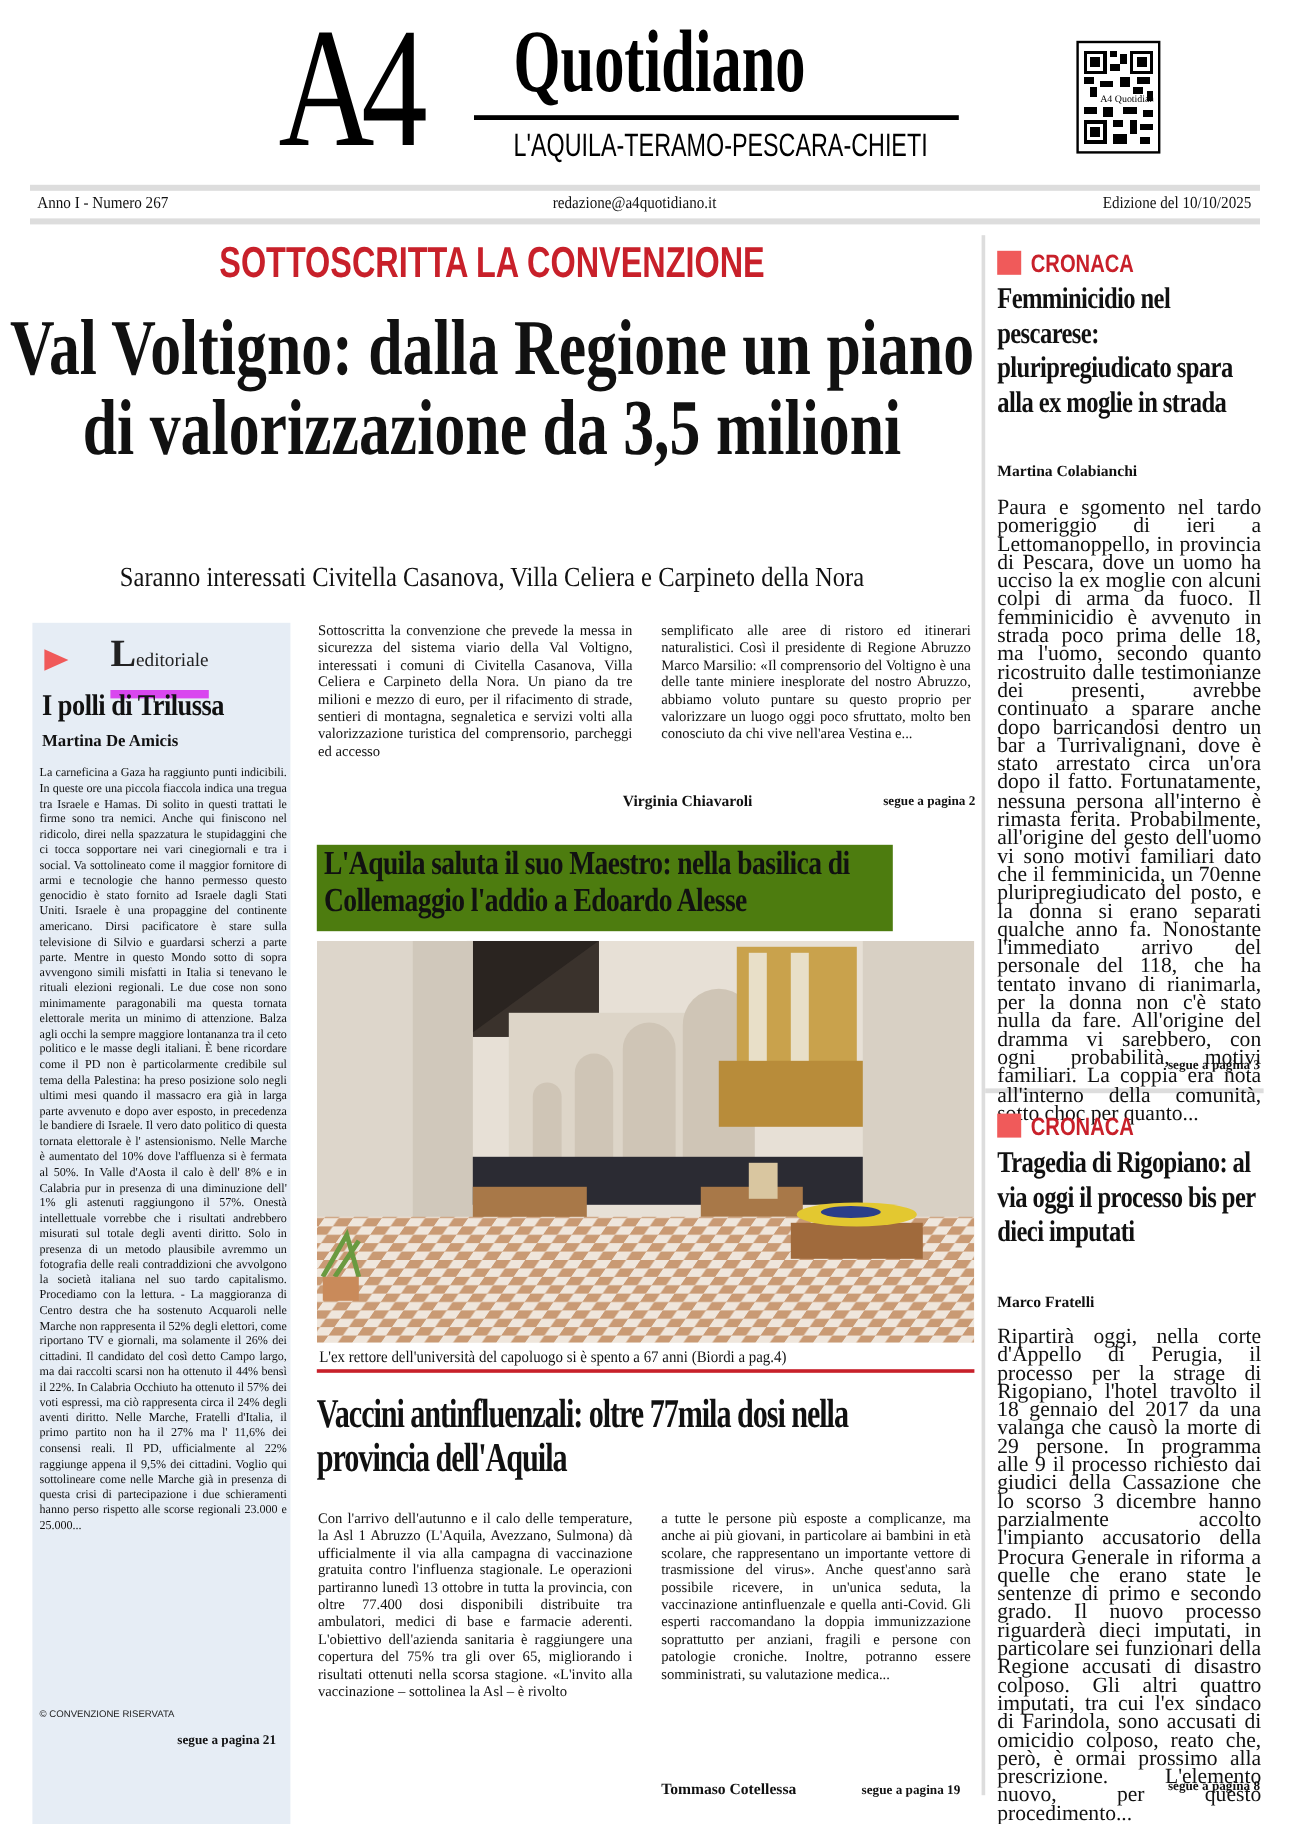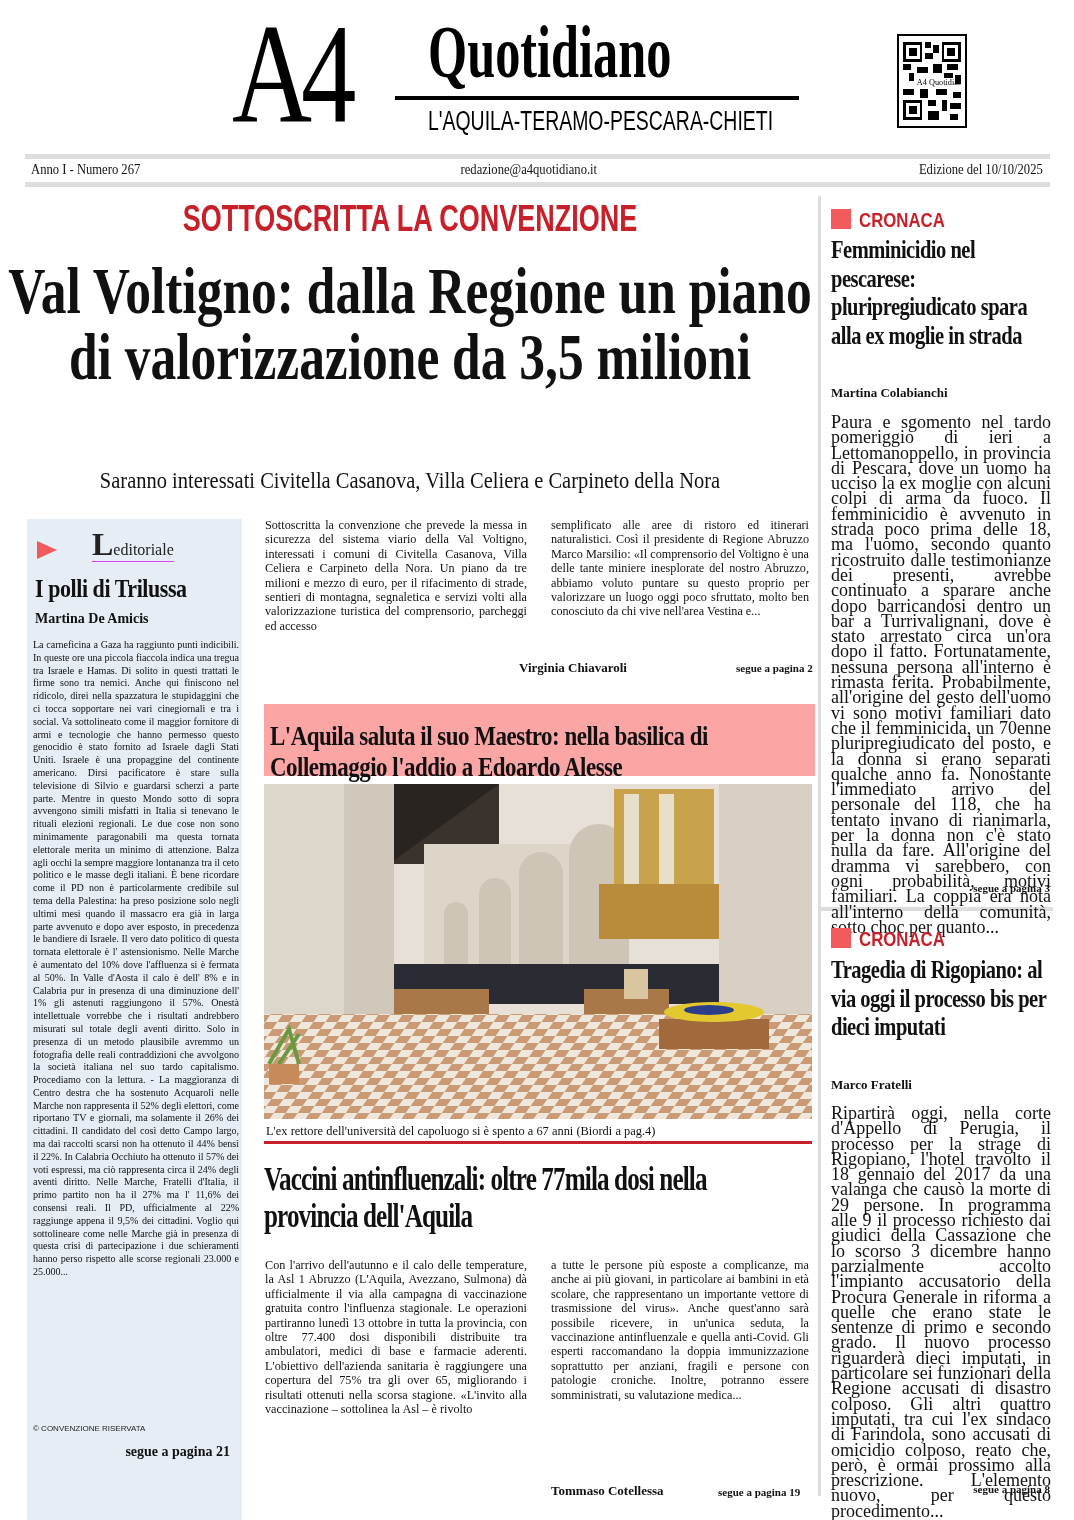--- a/index.html
+++ b/index.html
@@ -16,37 +16,37 @@
 .bar{left:25px;width:1025px;height:5px;background:#ddd}
 #infobar{left:25px;top:160px;width:1025px;height:20px;font-family:"Liberation Serif",serif;font-size:14px;line-height:20px;display:flex;justify-content:space-between;transform:scaleY(1)}
 #infobar span{transform:scaleX(0.9);display:inline-block}
 
 #kicker{left:0;width:820px;top:198px;text-align:center;font-family:"Liberation Sans",sans-serif;font-weight:bold;font-size:36px;color:#c8202a;transform:scaleX(0.75);transform-origin:410px 0}
 #headline{left:-120px;width:1060px;top:258px;text-align:center;font-family:"Liberation Serif",serif;font-weight:bold;font-size:66px;line-height:66px;transform:scaleX(0.78);transform-origin:530px 0}
 #subhead{left:-60px;width:940px;top:468px;text-align:center;font-family:"Liberation Serif",serif;font-size:23px;transform:scaleX(0.89);transform-origin:470px 0}
 
 #editorial{left:27px;top:519px;width:215px;height:1042px;background:#e6edf5;padding:0 8px}
 #ed-arrow{position:absolute;left:10px;top:22px;width:0;height:0;border-top:9px solid transparent;border-bottom:9px solid transparent;border-left:20px solid #f05a5a}
-#ed-tag{position:absolute;left:65px;top:9px;font-family:"Liberation Serif",serif;color:#222;border-bottom:1px solid #d946ef;padding-bottom:1px}
+#ed-tag{position:absolute;left:65px;top:9px;font-family:"Liberation Serif",serif;color:#222;border-bottom:7px solid #d946ef;padding-bottom:15px}
 #ed-tag .big{font-size:32px;font-weight:bold;line-height:32px}
 #ed-tag .rest{font-size:16px}
 #ed-title{position:absolute;left:8px;top:56px;font-family:"Liberation Serif",serif;font-weight:bold;font-size:25px;transform:scaleX(0.88);transform-origin:left;white-space:nowrap;letter-spacing:-0.5px}
 #ed-author{position:absolute;left:8px;top:92px;font-family:"Liberation Serif",serif;font-weight:bold;font-size:14px}
 #ed-body{position:absolute;left:6px;top:120px;width:206px;font-size:10.1px;line-height:12.8px;text-align:justify;font-family:"Liberation Serif",serif;letter-spacing:-0.05px}
 #ed-copy{position:absolute;left:6px;top:905px;font-family:"Liberation Sans",sans-serif;font-size:8px;color:#222}
-#ed-more{position:absolute;right:12px;top:925px;font-family:"Liberation Serif",serif;font-weight:bold;font-size:14px}
+#ed-more{position:absolute;right:12px;top:925px;font-family:"Liberation Serif",serif;font-weight:bold;font-size:11px}
 
 .body-col{font-family:"Liberation Serif",serif;font-size:12.2px;line-height:14.4px;text-align:justify}
 #lead-c1{left:265px;top:518px;width:262px}
 #lead-c2{left:551px;top:518px;width:258px}
 .byline{font-family:"Liberation Serif",serif;font-weight:bold;font-size:13px}
 .segue{font-family:"Liberation Serif",serif;font-weight:bold;font-size:11px}
 #lead-by{left:519px;top:660px}
 #lead-segue{left:736px;top:662px}
-#box-head{left:264px;top:704px;width:551px;height:72px;background:#fca5a5;padding:16px 6px}
+#box-head{left:264px;top:704px;width:480px;height:72px;background:#4d7c0f;padding:0 6px}
 #box-head div{font-family:"Liberation Serif",serif;font-weight:bold;font-size:28px;line-height:31px;transform:scaleX(0.82);transform-origin:left top;width:660px;letter-spacing:-0.6px}
 #photo{left:264px;top:784px;width:548px;height:335px;overflow:hidden}
 #photo svg{width:100%;height:100%}
 #caption{left:266px;top:1123px;font-family:"Liberation Serif",serif;font-size:13.5px;transform:scaleX(0.92);transform-origin:left;white-space:nowrap}
 #caption-rule{left:264px;top:1141px;width:548px;height:3px;background:#c8202a}
 #vac-head{left:264px;top:1160px;width:700px;font-family:"Liberation Serif",serif;font-weight:bold;font-size:34px;line-height:37px;transform:scaleX(0.74);transform-origin:left top;letter-spacing:-1.2px}
 #vac-c1{left:265px;top:1258px;width:262px}
 #vac-c2{left:551px;top:1258px;width:258px}
 #vac-by{left:551px;top:1483px}
 #vac-segue{left:718px;top:1486px}

